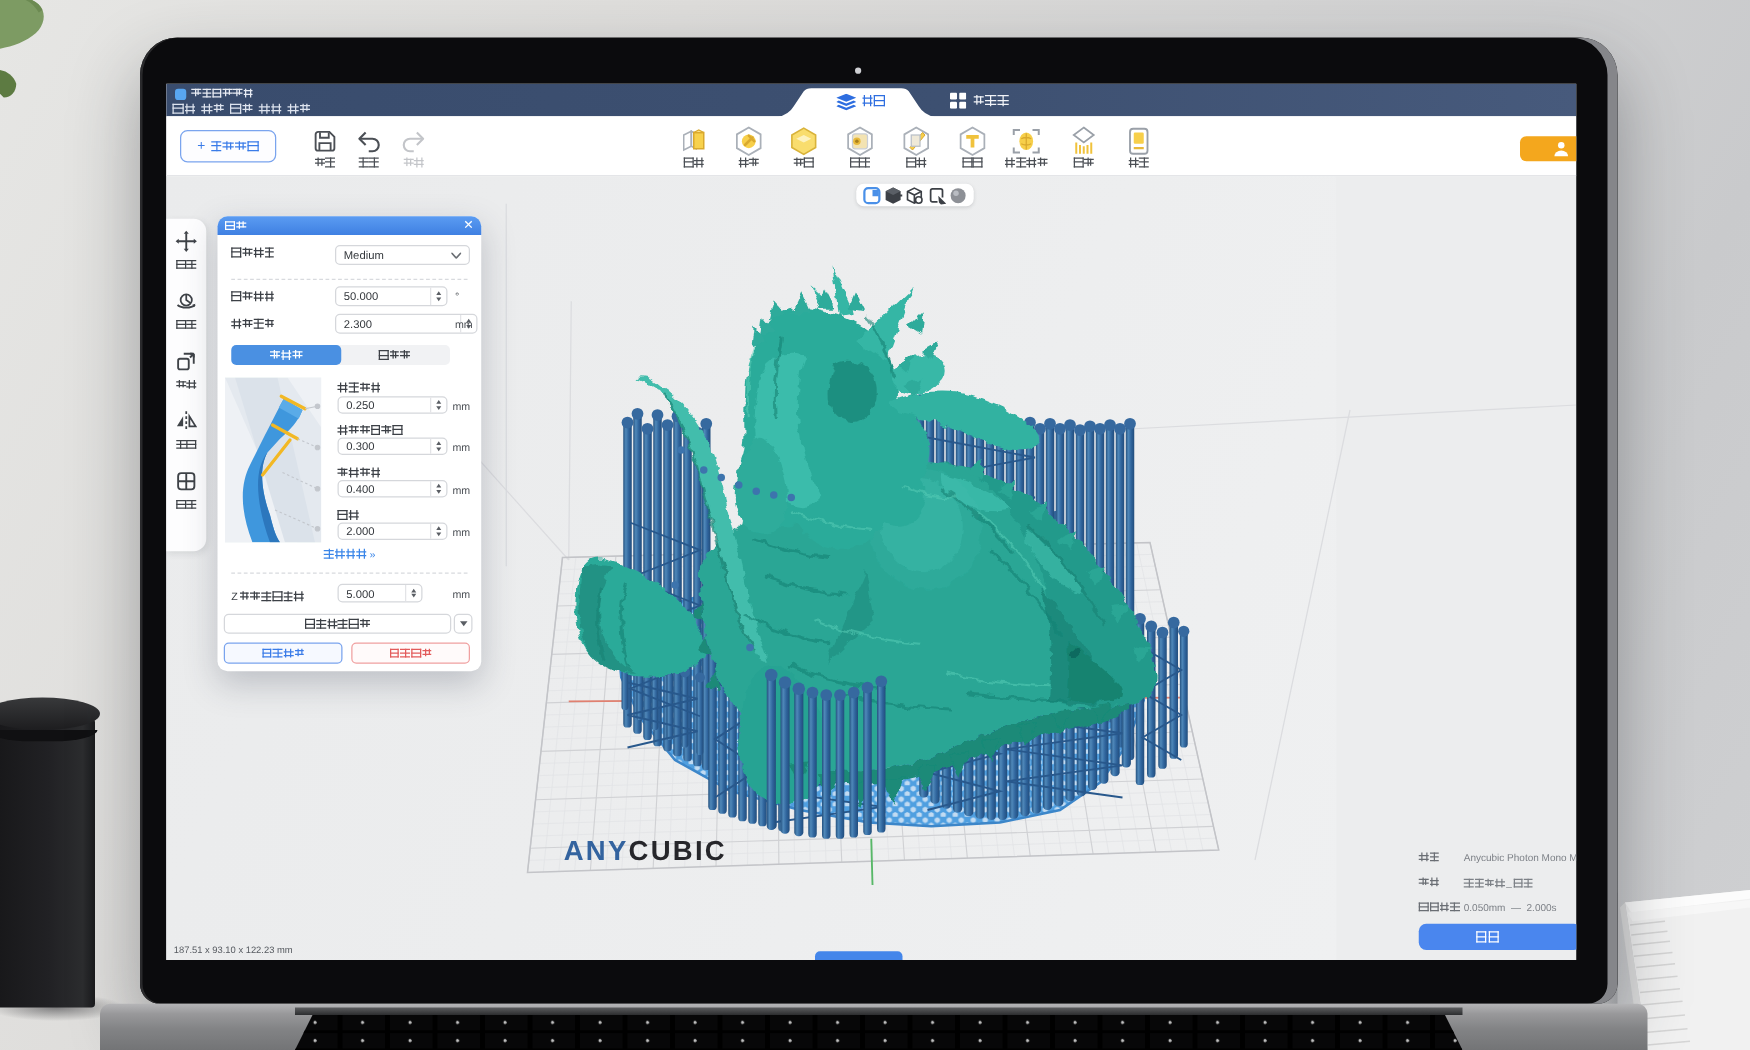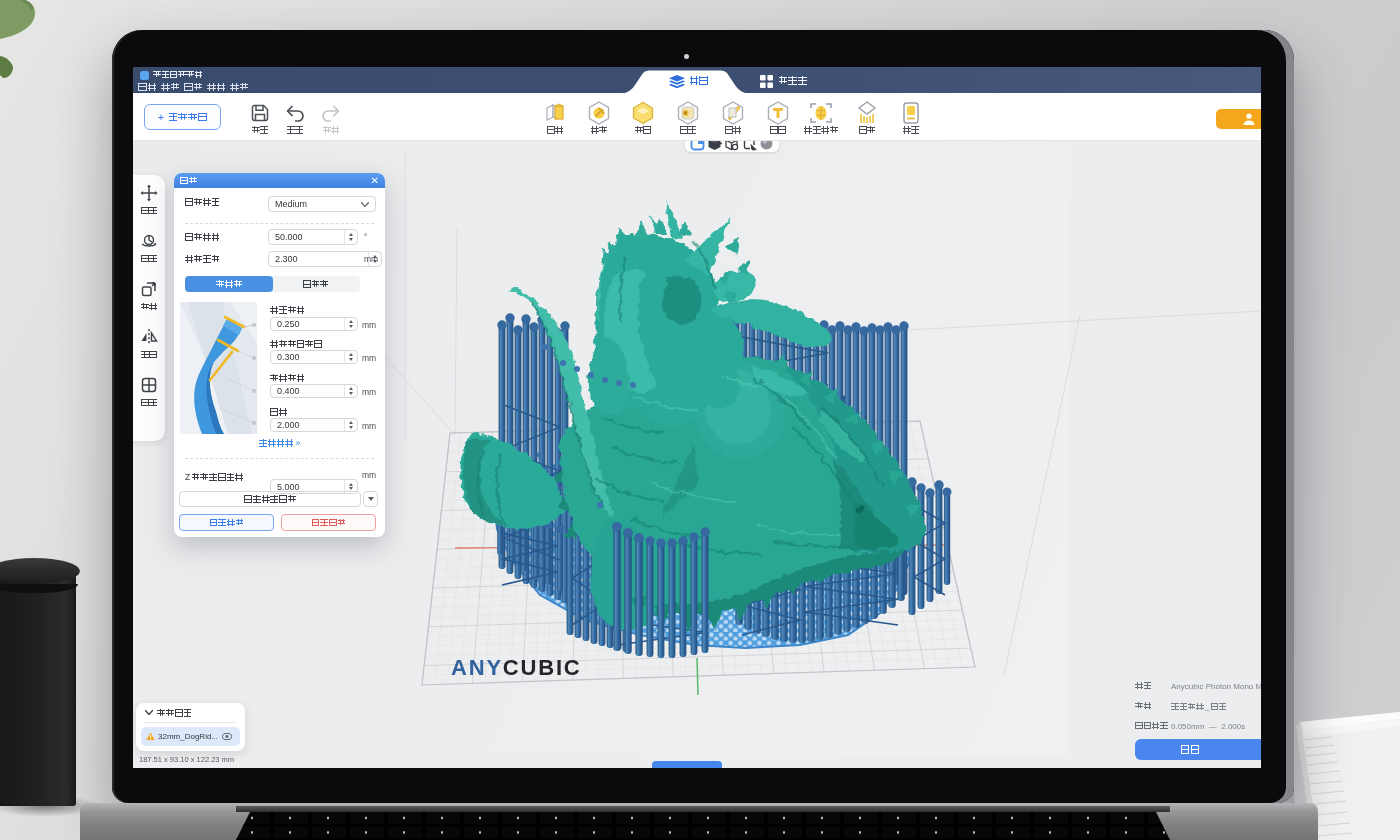--- a/index.html
+++ b/index.html
@@ -65,21 +65,21 @@
 #toolbar{left:0;top:26px;width:1128px;height:48px;background:#fff;border-bottom:1px solid #e4e5e8}
 #importbtn{position:absolute;left:11px;top:11px;width:77px;height:26px;border:1px solid #7aa4ee;border-radius:6px;
  color:#3b7ce8;font-size:9.5px;display:flex;align-items:center;justify-content:center;background:#fdfdff}
 .tool{position:absolute;top:9px;width:44px;text-align:center}
 .tool .ic{height:22px;display:flex;align-items:center;justify-content:center}
 .tool .lb{margin-top:2px;font-size:8.5px;color:#4b4f55;display:flex;justify-content:center}
 .tool .lb.gray{color:#c3c5c9}
 #orangebtn{position:absolute;left:1083px;top:16px;width:50px;height:20px;background:#f4a71d;border-radius:5px;
  display:flex;align-items:center;padding-left:26px}
 
-#viewport{left:0;top:61px;width:936px;height:627px;background:linear-gradient(115deg,#eaebec 0%,#ecedee 45%,#eff0f1 100%)}
+#viewport{left:0;top:74px;width:936px;height:627px;background:linear-gradient(115deg,#eaebec 0%,#ecedee 45%,#eff0f1 100%)}
 #vp{position:absolute;left:0;top:0}
 #viewpill{position:absolute;left:552px;top:6px;width:94px;height:18px;background:#fff;border-radius:6px;
  box-shadow:0 1px 3px rgba(60,64,70,.18);display:flex;align-items:center;justify-content:space-around;padding:0 4px}
 
 #sidebar{left:0;top:108px;width:32px;height:266px;background:#fdfdfe;border-radius:0 10px 10px 0;
  box-shadow:1px 2px 6px rgba(60,64,70,.12);padding-top:9px}
 .sbitem{height:48px;display:flex;flex-direction:column;align-items:center}
 .sbitem .lb{font-size:8px;color:#3f4348;margin-top:1px;display:flex}
 
 #dlg{left:41px;top:106px;width:211px;height:364px;border-radius:8px;background:#fff;
@@ -1229,21 +1229,21 @@
           <span style="margin-right:1px">Z</span>
           <span class="cj ">
             <i class="k3"></i>
             <i class="k3"></i>
             <i class="k0"></i>
             <i class="k1"></i>
             <i class="k0"></i>
             <i class="k2"></i>
           </span>
         </div>
-<div class="inp" style="left:96px;top:306px;width:88px;height:15px">5.000<span class="spin">
+<div class="inp" style="left:96px;top:294px;width:68px;height:15px">5.000<span class="spin">
             <b class="up"></b>
             <b class="dn"></b>
           </span></div>
 <span class="unit" style="left:188px;top:297px">mm</span>
 <div class="btn" style="left:5px;top:318px;width:182px;height:16px;border:1px solid #d5d7db;color:#3c4046">
           <span class="cj ">
             <i class="k1"></i>
             <i class="k0"></i>
             <i class="k2"></i>
             <i class="k0"></i>
@@ -1263,43 +1263,20 @@
           </span>
         </div>
 <div class="btn" style="left:107px;top:341px;width:95px;height:17px;border:1px solid #f0a0a0;color:#e25b5b;background:#fffafa">
           <span class="cj ">
             <i class="k1"></i>
             <i class="k0"></i>
             <i class="k1"></i>
             <i class="k3"></i>
           </span>
         </div>
-</div>
- <div id="objlist" class="abs">
-<div class="hd">
-          <svg width="8" height="5" viewBox="0 0 8 5" style="margin-right:4px">
-            <path d="M0,0 L4,4.5 L8,0" fill="none" stroke="#3c4046" stroke-width="1.4"></path>
-          </svg>
-          <span class="cj ">
-            <i class="k3"></i>
-            <i class="k3"></i>
-            <i class="k1"></i>
-            <i class="k0"></i>
-          </span>
-        </div>
-<div class="sep"></div>
-<div id="objrow"><svg width="9" height="9" viewBox="0 0 9 9" style="margin-right:3px">
-            <path d="M4.5,0.5 L8.8,8 H0.2 Z" fill="#f5a623"></path>
-            <rect x="4" y="3" width="1" height="2.6" fill="#fff"></rect>
-            <rect x="4" y="6.3" width="1" height="1" fill="#fff"></rect>
-          </svg>32mm_DogRid...
-<svg width="10" height="7" viewBox="0 0 10 7" style="margin-left:4px">
-            <ellipse cx="5" cy="3.5" rx="4.6" ry="3.2" fill="none" stroke="#5a5e64" stroke-width="1"></ellipse>
-            <circle cx="5" cy="3.5" r="1.4" fill="#5a5e64"></circle>
-          </svg></div>
 </div>
  <div id="dims" class="abs">187.51 x 93.10 x 122.23 mm</div>
 
 <div class="inforow" style="left:1002px;top:615px;color:#6a6e74">
         <span class="cj ">
           <i class="k2"></i>
           <i class="k0"></i>
         </span>
       </div>
 <div class="infoval" style="left:1038px;top:615px">Anycubic Photon Mono M3</div>

